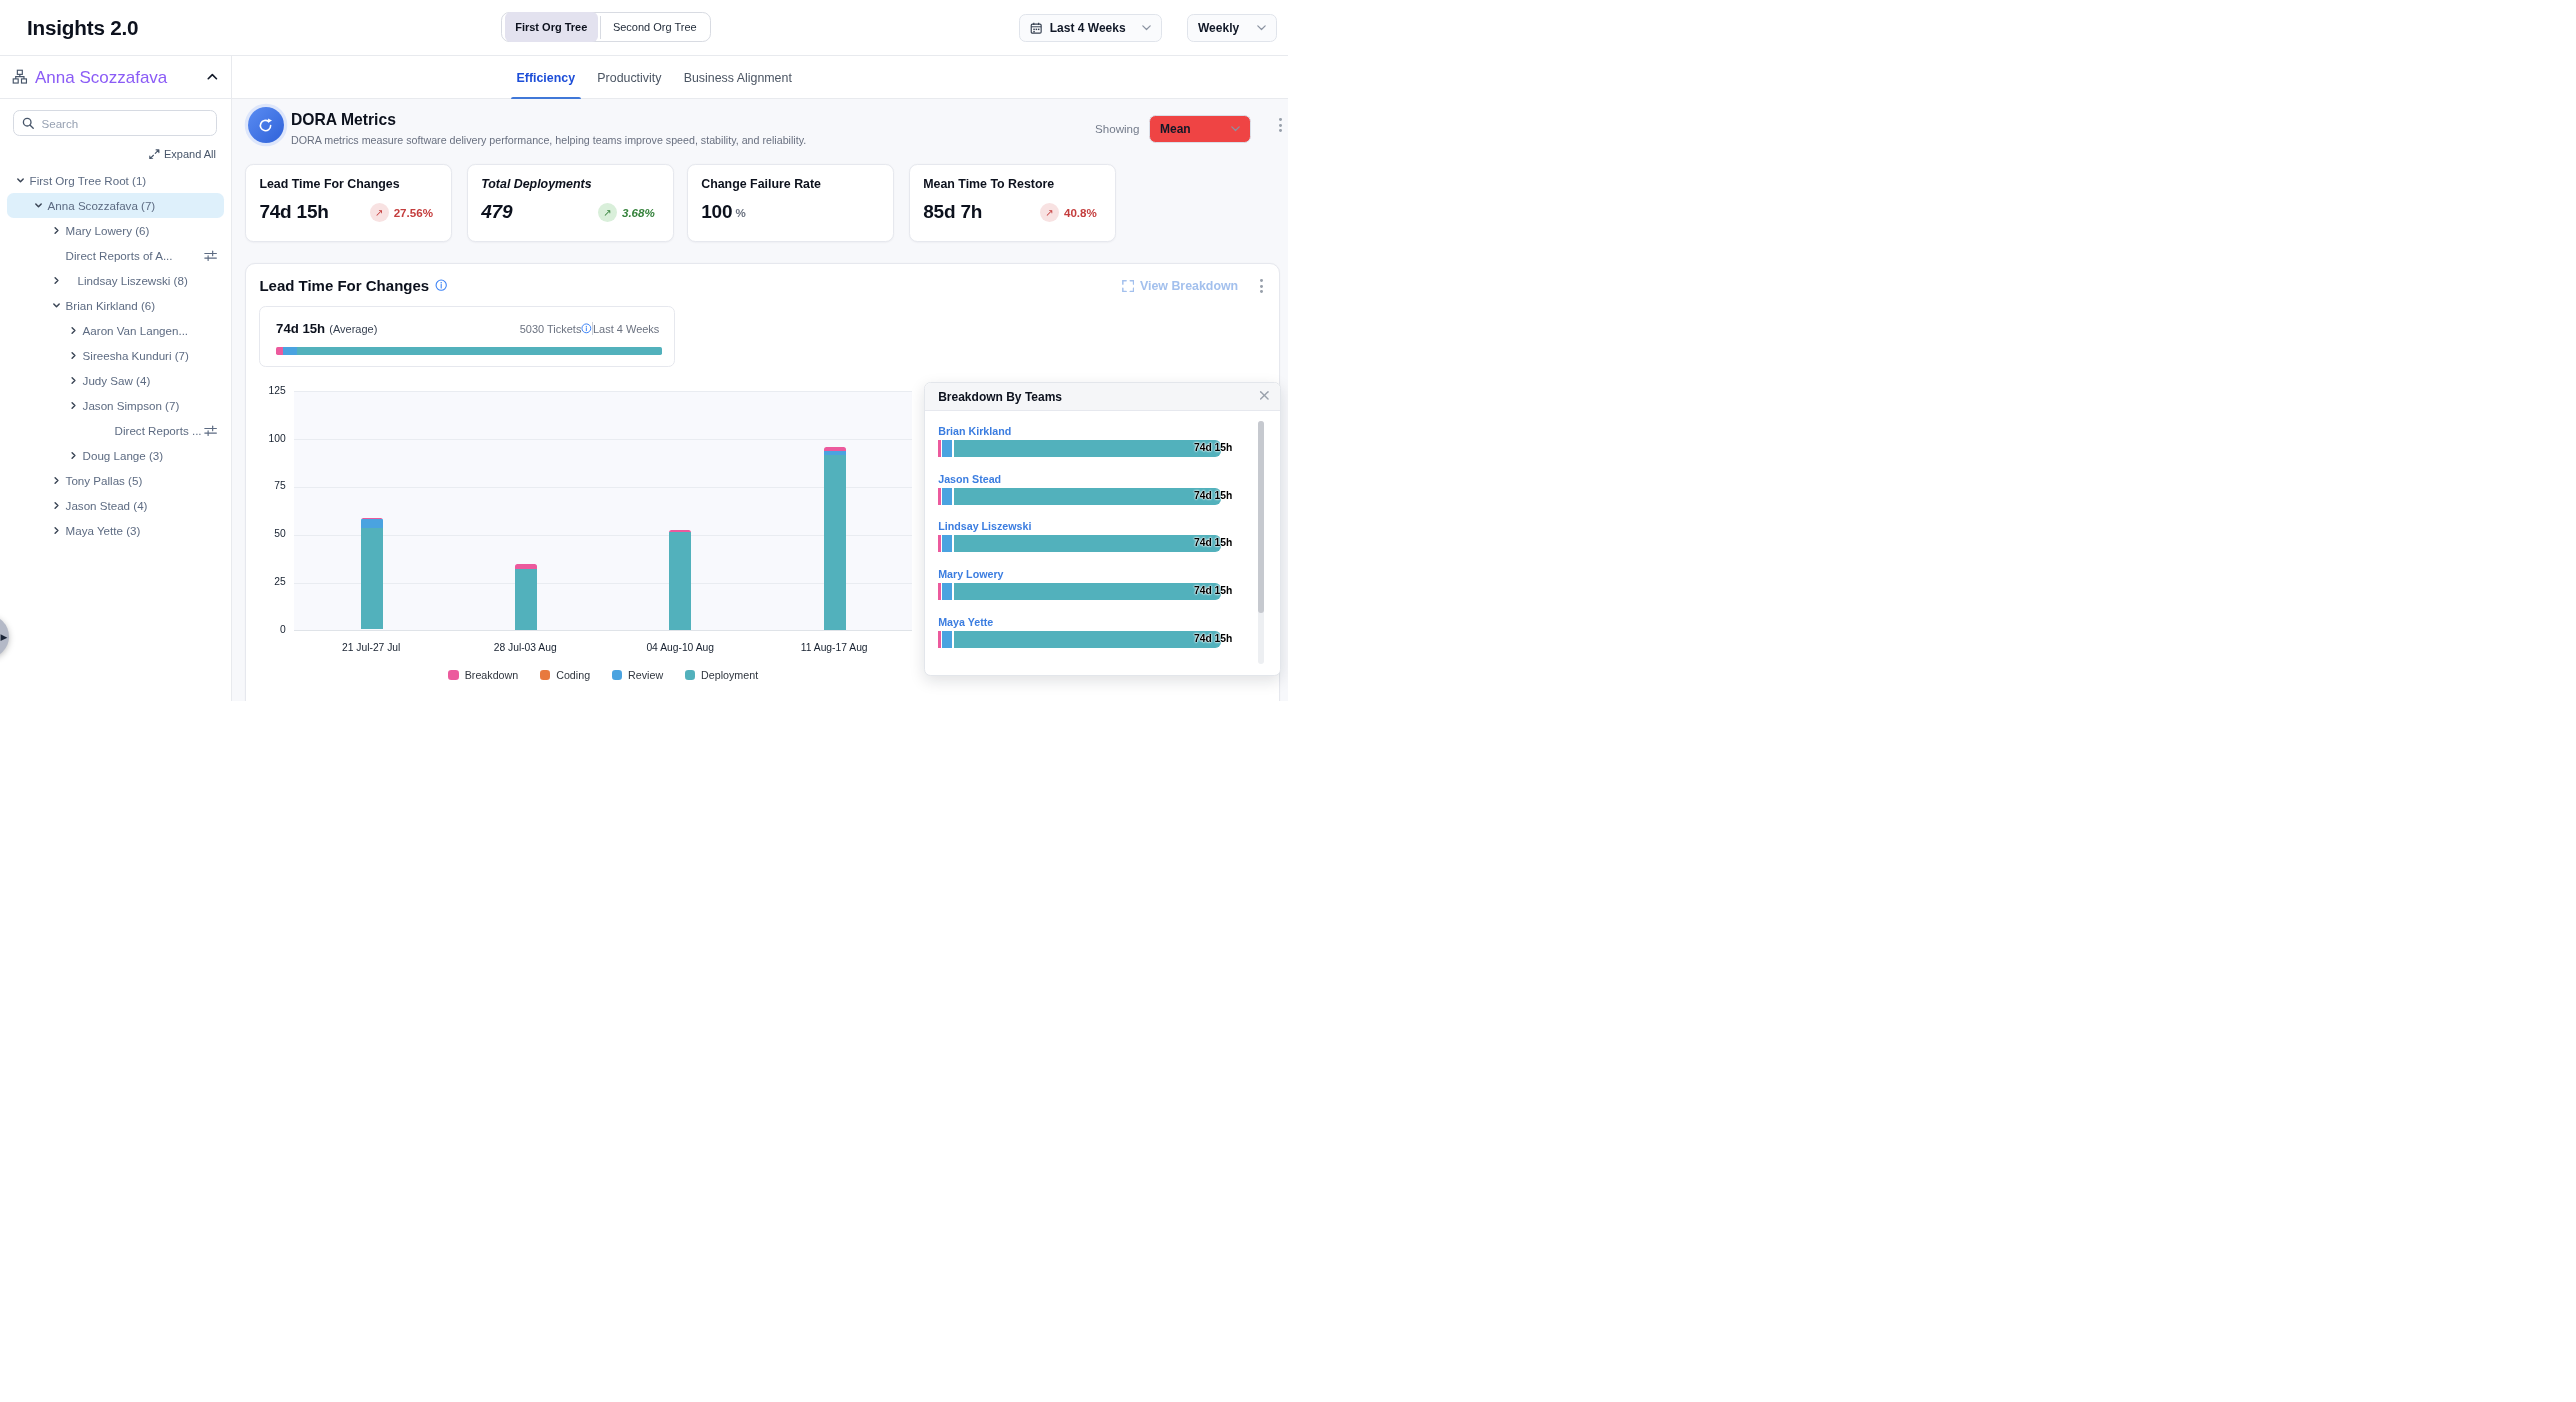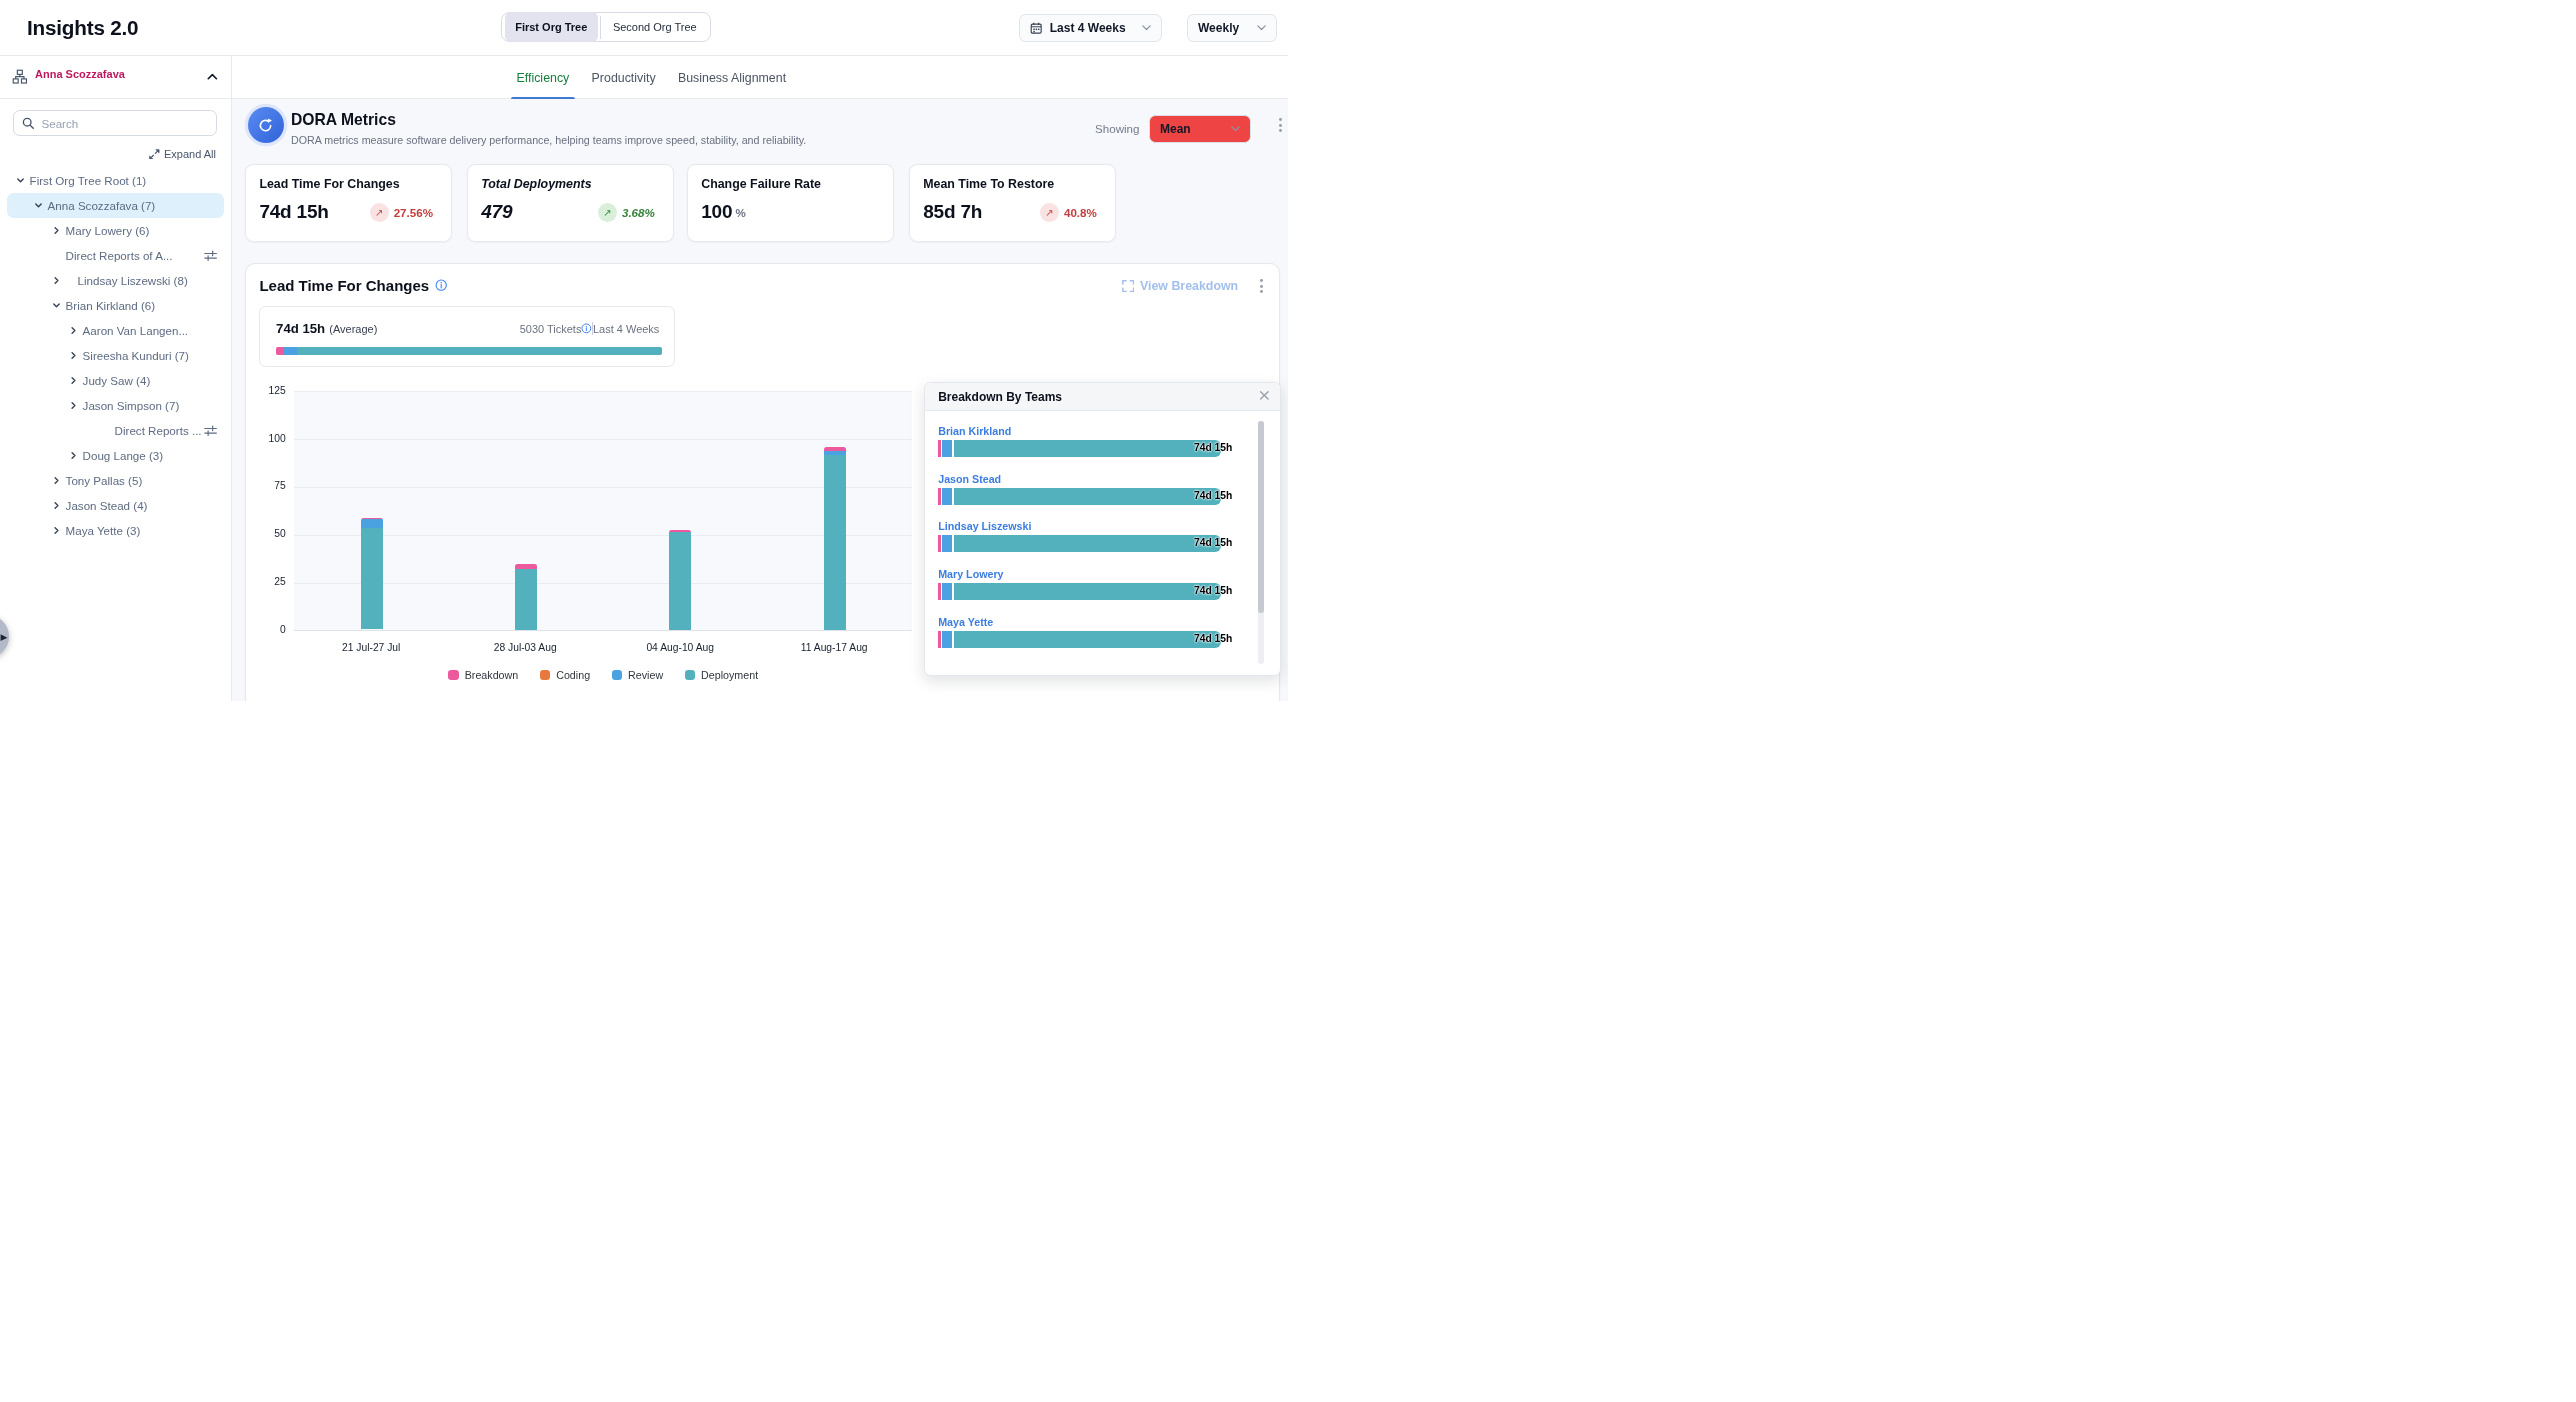--- a/index.html
+++ b/index.html
@@ -15,40 +15,40 @@
   .org-toggle .divider { width:0.8px; height:23px; background:#d8dbe2; margin:0 1.7px; }
   .dd { position:absolute; top:14px; height:28px; background:#fafbfd; border:0.8px solid #e0e4eb; border-radius:6.6px; display:flex; align-items:center; padding:0 10px; gap:7.4px; cursor:pointer; }
   .dd .dd-label { font-size:12px; color:#111827; font-weight:600; white-space:nowrap; }
   .dd .chev { margin-left:auto; }
   .dd-date { left:1019px; width:143px; }
   .dd-gran { left:1187px; width:90px; }
 
   
   .sidebar { position:absolute; left:0; top:56px; width:232px; height:645px; background:#fff; border-right:0.8px solid #e8eaee; z-index:10; }
   .side-head { position:absolute; left:0; top:0; width:100%; height:43px; border-bottom:0.8px solid #e8eaee; }
-  .side-user { position:absolute; left:35px; top:12.4px; font-size:11px; font-weight:700; color:#be185d; }
+  .side-user { position:absolute; left:35px; top:12.4px; font-size:17px; font-weight:400; color:#8b5cf6; }
   .side-org-icon { position:absolute; left:12.4px; top:13.2px; }
   .side-collapse { position:absolute; right:13.2px; top:16.5px; cursor:pointer; }
   .search-box { position:absolute; left:13.2px; top:54px; width:204px; height:26.4px; border:0.8px solid #d6dae2; border-radius:6.6px; background:#fff; display:flex; align-items:center; padding:0 8.3px; gap:6.6px; }
   .search-box input { border:none; outline:none; flex:1; font-size:11.6px; color:#111827; font-family:inherit; background:transparent; }
   .search-box input::placeholder { color:#97a1b2; }
   .expand-all { position:absolute; right:15px; top:92px; font-size:11px; color:#475569; display:flex; align-items:center; gap:4.1px; cursor:pointer; }
   .tree { position:absolute; left:0; top:112px; width:100%; }
   .tree-row { position:relative; height:25px; margin:0 7.4px 0 6.6px; border-radius:6.6px; display:flex; align-items:center; font-size:11.6px; color:#5d6b82; cursor:pointer; }
   .tree-row.selected { background:#def0fb; }
   .tree-row .chev-box { position:absolute; width:10px; height:10px; display:flex; align-items:center; }
   .tree-row .lbl { position:absolute; white-space:nowrap; }
   .tree-row .filter-ic { position:absolute; right:6.6px; top:6.6px; }
 
   
   .main { position:absolute; left:232px; top:56px; width:1056px; height:645px; background:#f7f8fb; }
   .tabsbar { position:absolute; left:0; top:0; width:100%; height:43px; background:#fff; border-bottom:0.8px solid #e8eaee; }
   .tabs { position:absolute; left:282px; top:0; height:43px; display:flex; gap:17.3px; }
   .tab { position:relative; height:43px; display:flex; align-items:center; font-size:12.4px; color:#4b5563; cursor:pointer; padding:0 2.5px; }
-  .tab.active { color:#15803d; font-weight:400; }
+  .tab.active { color:#1d4ed8; font-weight:700; }
   .tab.active::after { content:""; position:absolute; left:-3.3px; right:-3.3px; bottom:0; height:2.5px; background:#4078d8; border-radius:2.5px 2.5px 0 0; }
 
   
   .dora-icon { position:absolute; left:15.7px; top:51px; width:36px; height:36px; border-radius:50%;
     background:linear-gradient(135deg,#5a8cf2 0%,#2f62d9 100%); box-shadow:0 0 0 3.3px #dde6fb; display:flex; align-items:center; justify-content:center; }
   .dora-title { position:absolute; left:59px; top:55px; font-size:15.7px; font-weight:800; color:#0c111d; }
   .dora-desc { position:absolute; left:59px; top:78px; font-size:10.7px; color:#697080; }
   .showing-label { position:absolute; left:863px; top:66px; font-size:11.6px; color:#747c8b; }
   .dd-mean { left:917px; top:59px; width:102px; background:#ef4444; border-color:#dadfe8; position:absolute; }
   .kebab { position:absolute; width:11.6px; height:16.5px; display:flex; flex-direction:column; align-items:center; justify-content:center; gap:2.5px; cursor:pointer; }

